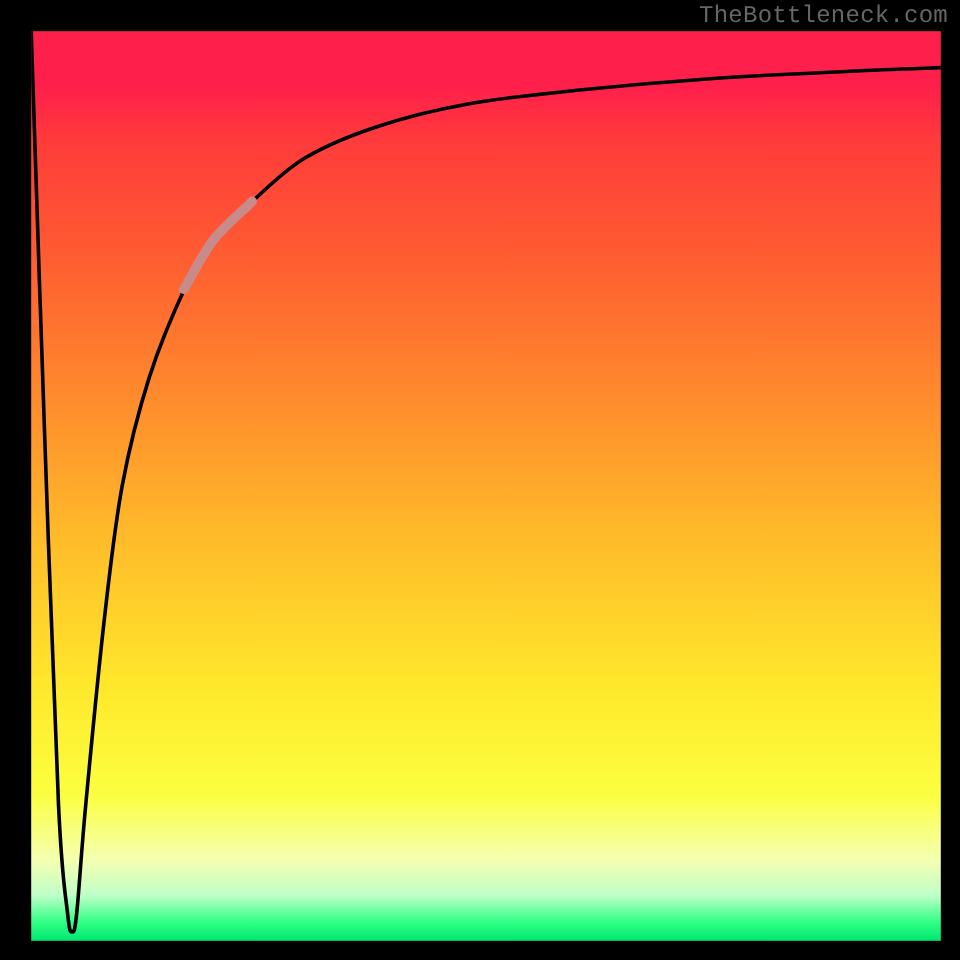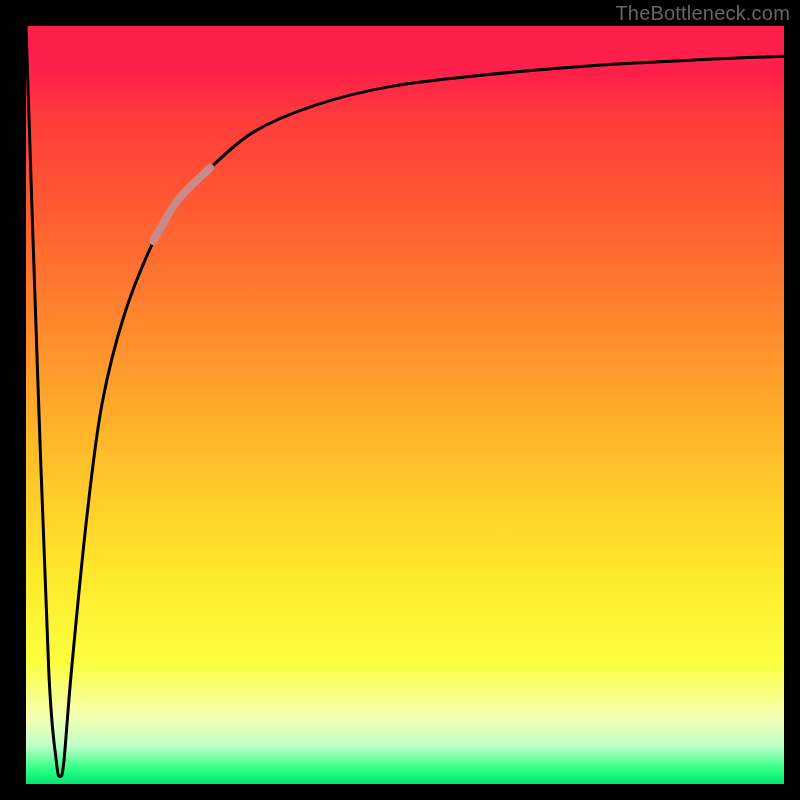--- a/index.html
+++ b/index.html
@@ -8,20 +8,21 @@
     width: 800px;
     height: 800px;
     background: #000;
     font-family: Arial, Helvetica, sans-serif;
     overflow: hidden;
   }
   .container {
     position: relative;
     width: 800px;
     height: 800px;
+    font-family: Liberation Mono, monospace;
   }
   .attribution {
     position: absolute;
     top: 2px;
     right: 10px;
     color: #666;
     font-size: 20px;
     letter-spacing: 0.2px;
     z-index: 20;
   }

